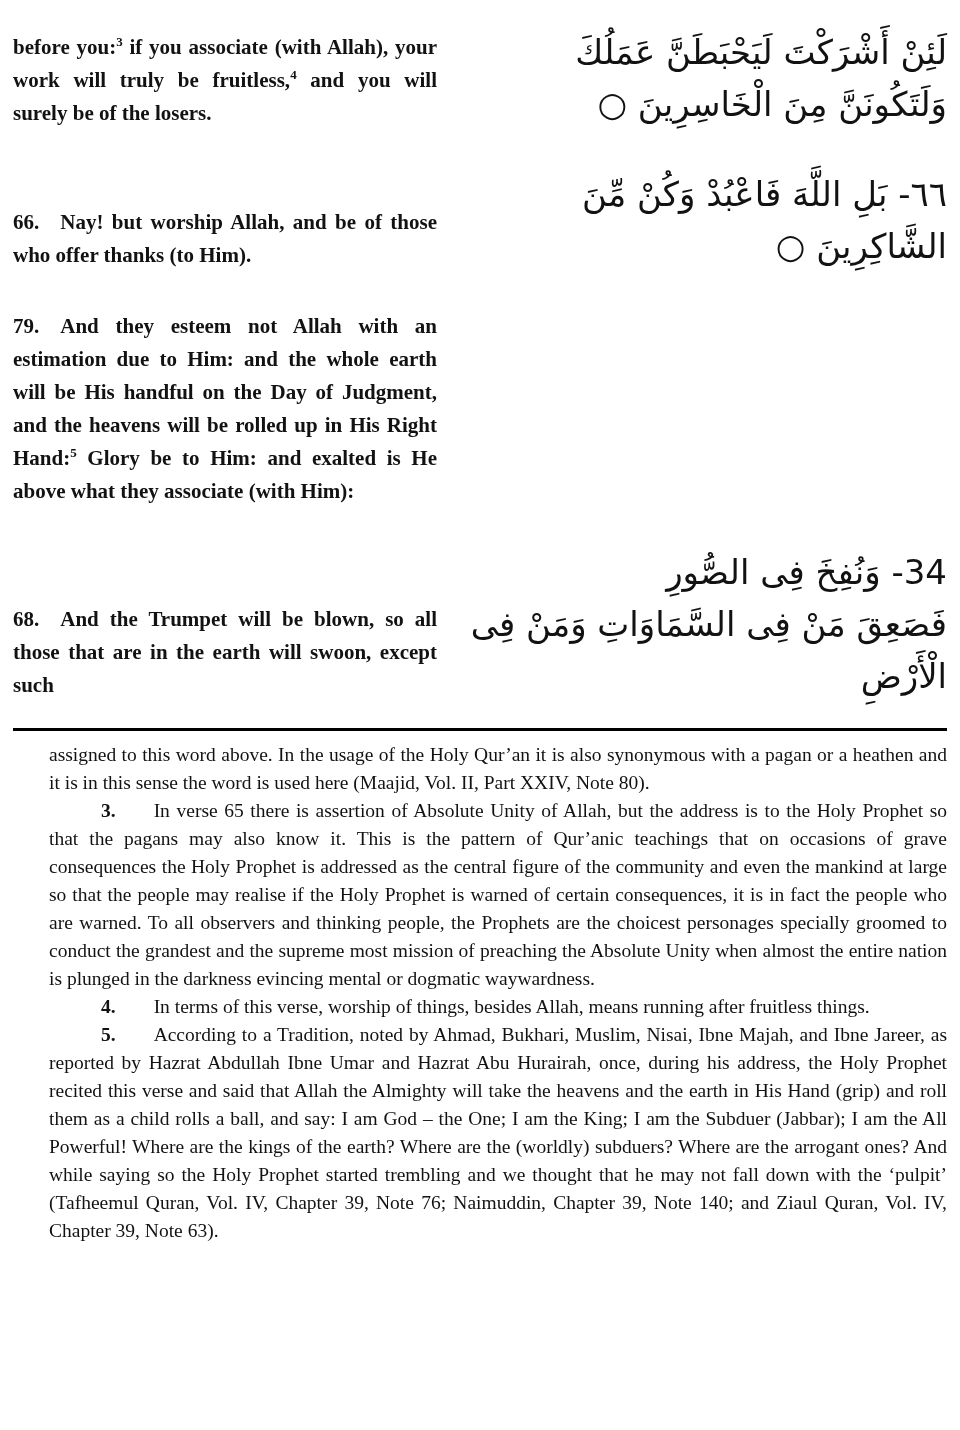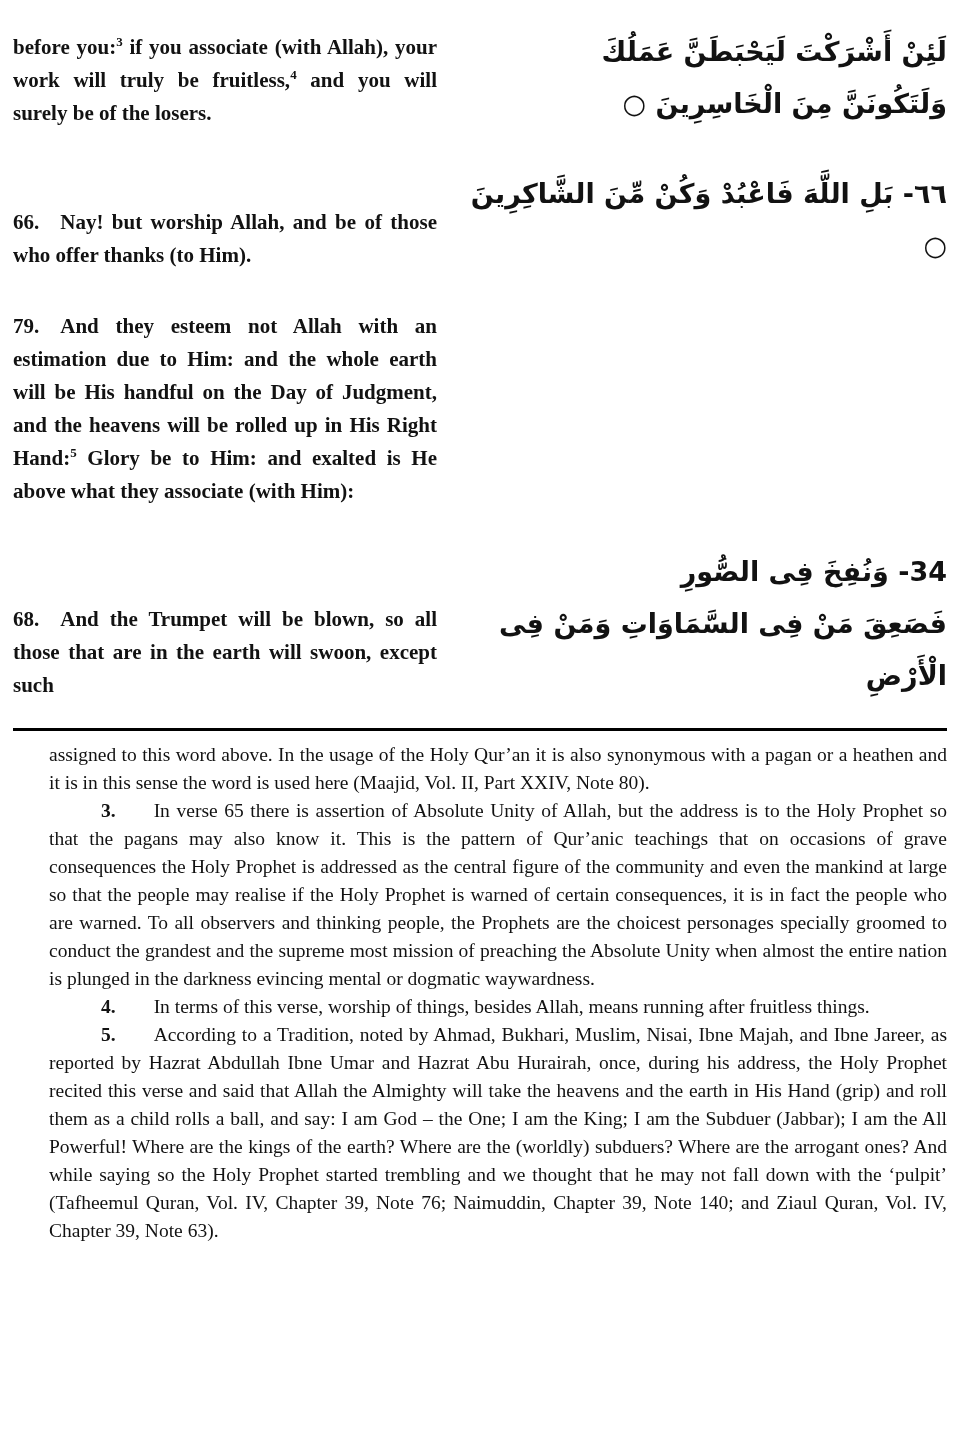--- a/index.html
+++ b/index.html
@@ -31,22 +31,22 @@
   .english {
     width: 424px; margin: 0;
     font-weight: bold; font-size: 21px; line-height: 33px;
     text-align: justify;
   }
   .english sup { font-size: 13px; line-height: 0; vertical-align: super; }
   .arabic {
     width: 492px; margin: 0;
     direction: rtl; text-align: right;
     font-family: "DejaVu Sans", sans-serif;
-    font-weight: bold;
-    font-size: 27px; line-height: 52px;
+    font-weight: normal;
+    font-size: 34px; line-height: 52px;
   }
   .arabic .aline { display: block; }
 
   
   .footnote-rule { margin-top: 26px; border-top: 3px solid #000; }
   .footnotes {
     padding-top: 10px;
     font-size: 19.5px; line-height: 28px;
     text-align: justify;
     margin-left: 36px;

